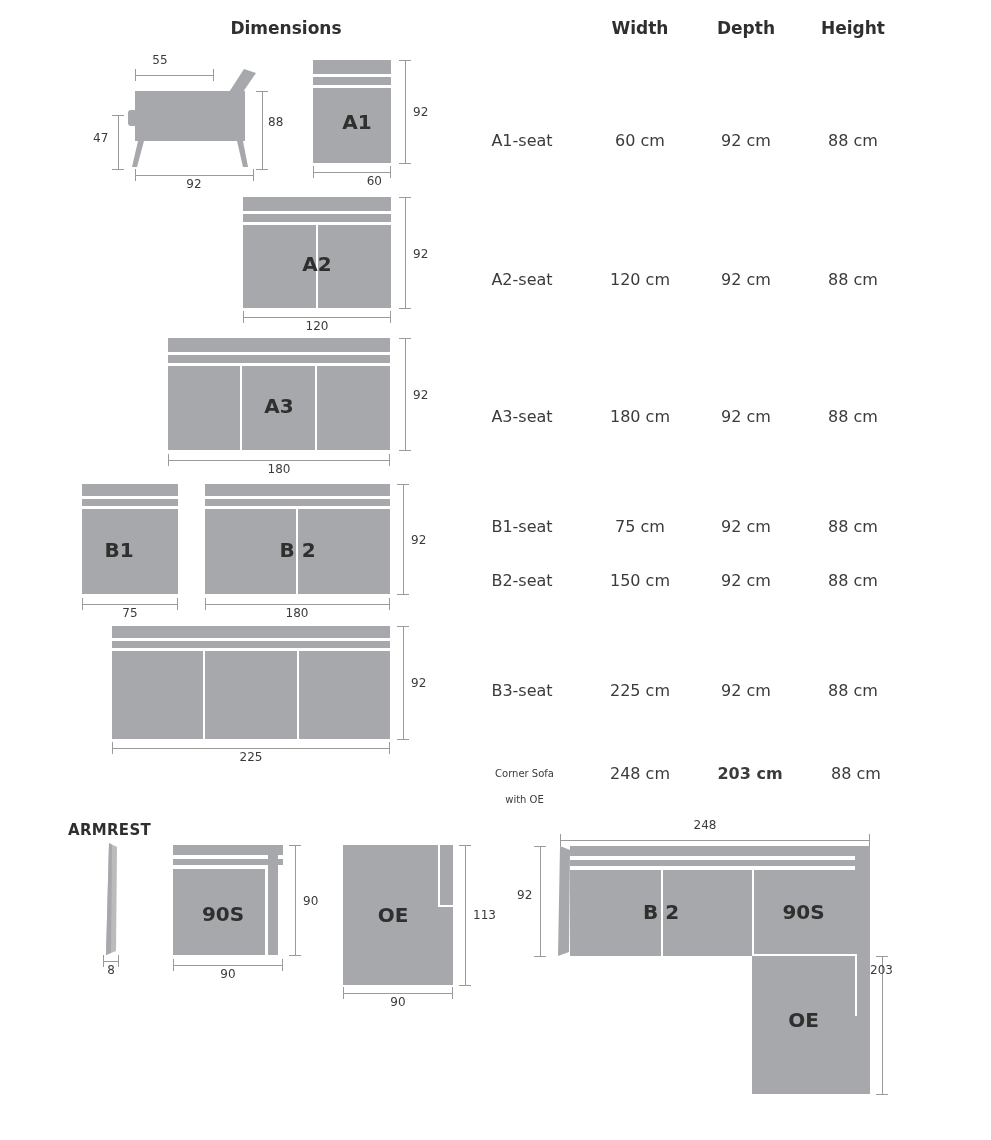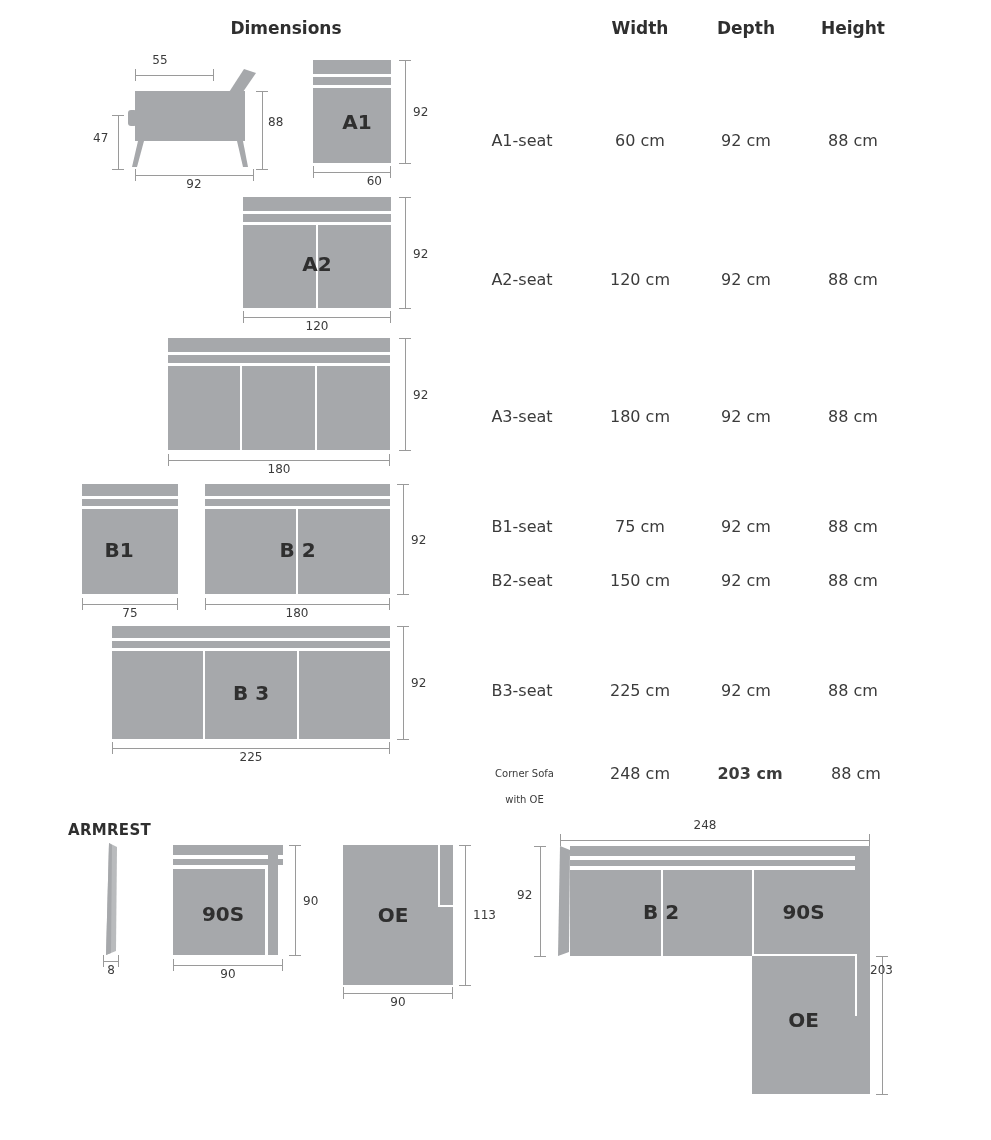--- a/index.html
+++ b/index.html
@@ -186,20 +186,21 @@
   <div class="abs tick-v" style="left:147px; top:114px; height:12px;"></div>
   <div class="abs dimnum" style="left:44px; top:122px; width:60px;">120</div>
 </div>
 
 <div class="abs" style="left:168px; top:338px; width:280px; height:135px;">
   <div class="abs block" style="left:0; top:0; width:222px; height:14px;"></div>
   <div class="abs block" style="left:0; top:17px; width:222px; height:8px;"></div>
   <div class="abs block" style="left:0; top:28px; width:222px; height:84px;"></div>
   <div class="divider" style="left:72px; top:28px; width:2px; height:84px;"></div>
   <div class="divider" style="left:147px; top:28px; width:2px; height:84px;"></div>
+  <div class="seat-label" style="left:0; top:56px; width:222px;">A3</div>
 
   <div class="abs vline" style="left:237px; top:0; height:112px;"></div>
   <div class="abs tick-h" style="left:231px; top:0; width:12px;"></div>
   <div class="abs tick-h" style="left:231px; top:112px; width:12px;"></div>
   <div class="abs dimnum-l" style="left:245px; top:50px;">92</div>
 
   <div class="abs hline" style="left:0; top:122px; width:222px;"></div>
   <div class="abs tick-v" style="left:0; top:116px; height:12px;"></div>
   <div class="abs tick-v" style="left:221px; top:116px; height:12px;"></div>
   <div class="abs dimnum" style="left:81px; top:124px; width:60px;">180</div>
@@ -234,21 +235,20 @@
   <div class="abs tick-v" style="left:184px; top:114px; height:12px;"></div>
   <div class="abs dimnum" style="left:62px; top:122px; width:60px;">180</div>
 </div>
 
 <div class="abs" style="left:112px; top:626px; width:300px; height:130px;">
   <div class="abs block" style="left:0; top:0; width:278px; height:12px;"></div>
   <div class="abs block" style="left:0; top:15px; width:278px; height:7px;"></div>
   <div class="abs block" style="left:0; top:25px; width:278px; height:88px;"></div>
   <div class="divider" style="left:91px; top:25px; width:2px; height:88px;"></div>
   <div class="divider" style="left:185px; top:25px; width:2px; height:88px;"></div>
-  <div class="seat-label" style="left:0; top:55px; width:278px;">B 3</div>
 
   <div class="abs vline" style="left:291px; top:0; height:113px;"></div>
   <div class="abs tick-h" style="left:285px; top:0; width:12px;"></div>
   <div class="abs tick-h" style="left:285px; top:113px; width:12px;"></div>
   <div class="abs dimnum-l" style="left:299px; top:50px;">92</div>
 
   <div class="abs hline" style="left:0; top:122px; width:278px;"></div>
   <div class="abs tick-v" style="left:0; top:116px; height:12px;"></div>
   <div class="abs tick-v" style="left:277px; top:116px; height:12px;"></div>
   <div class="abs dimnum" style="left:109px; top:124px; width:60px;">225</div>

